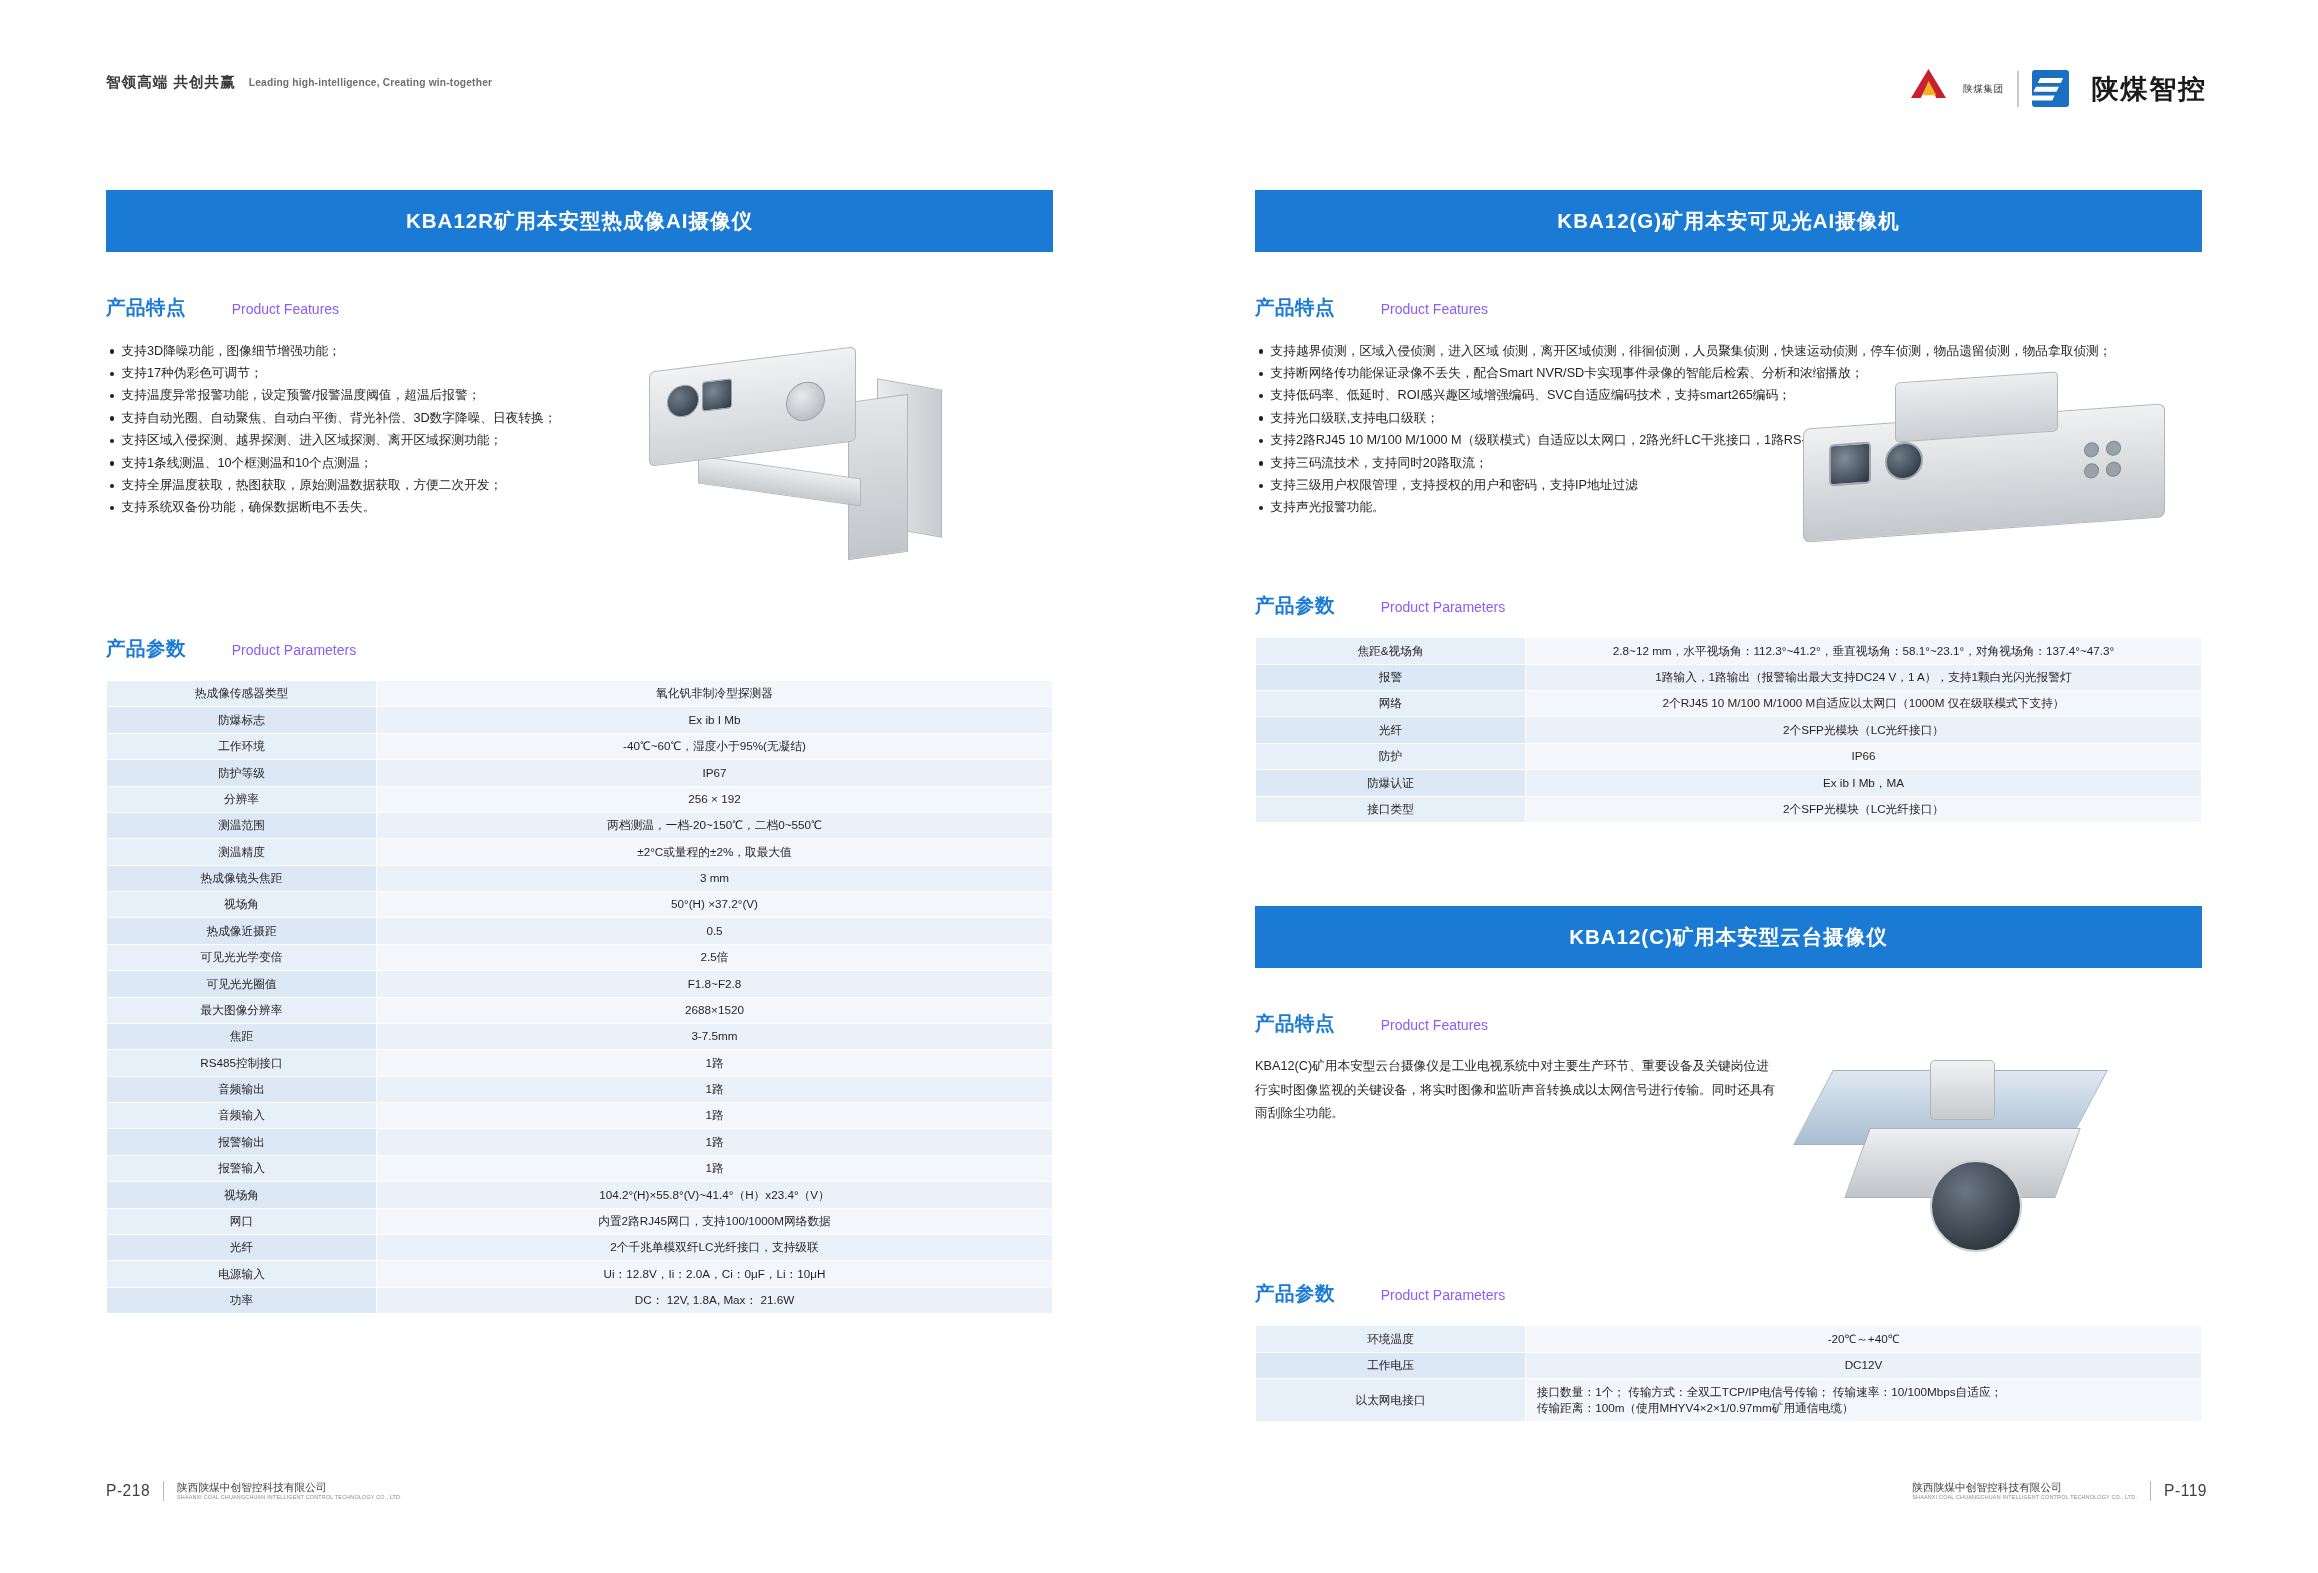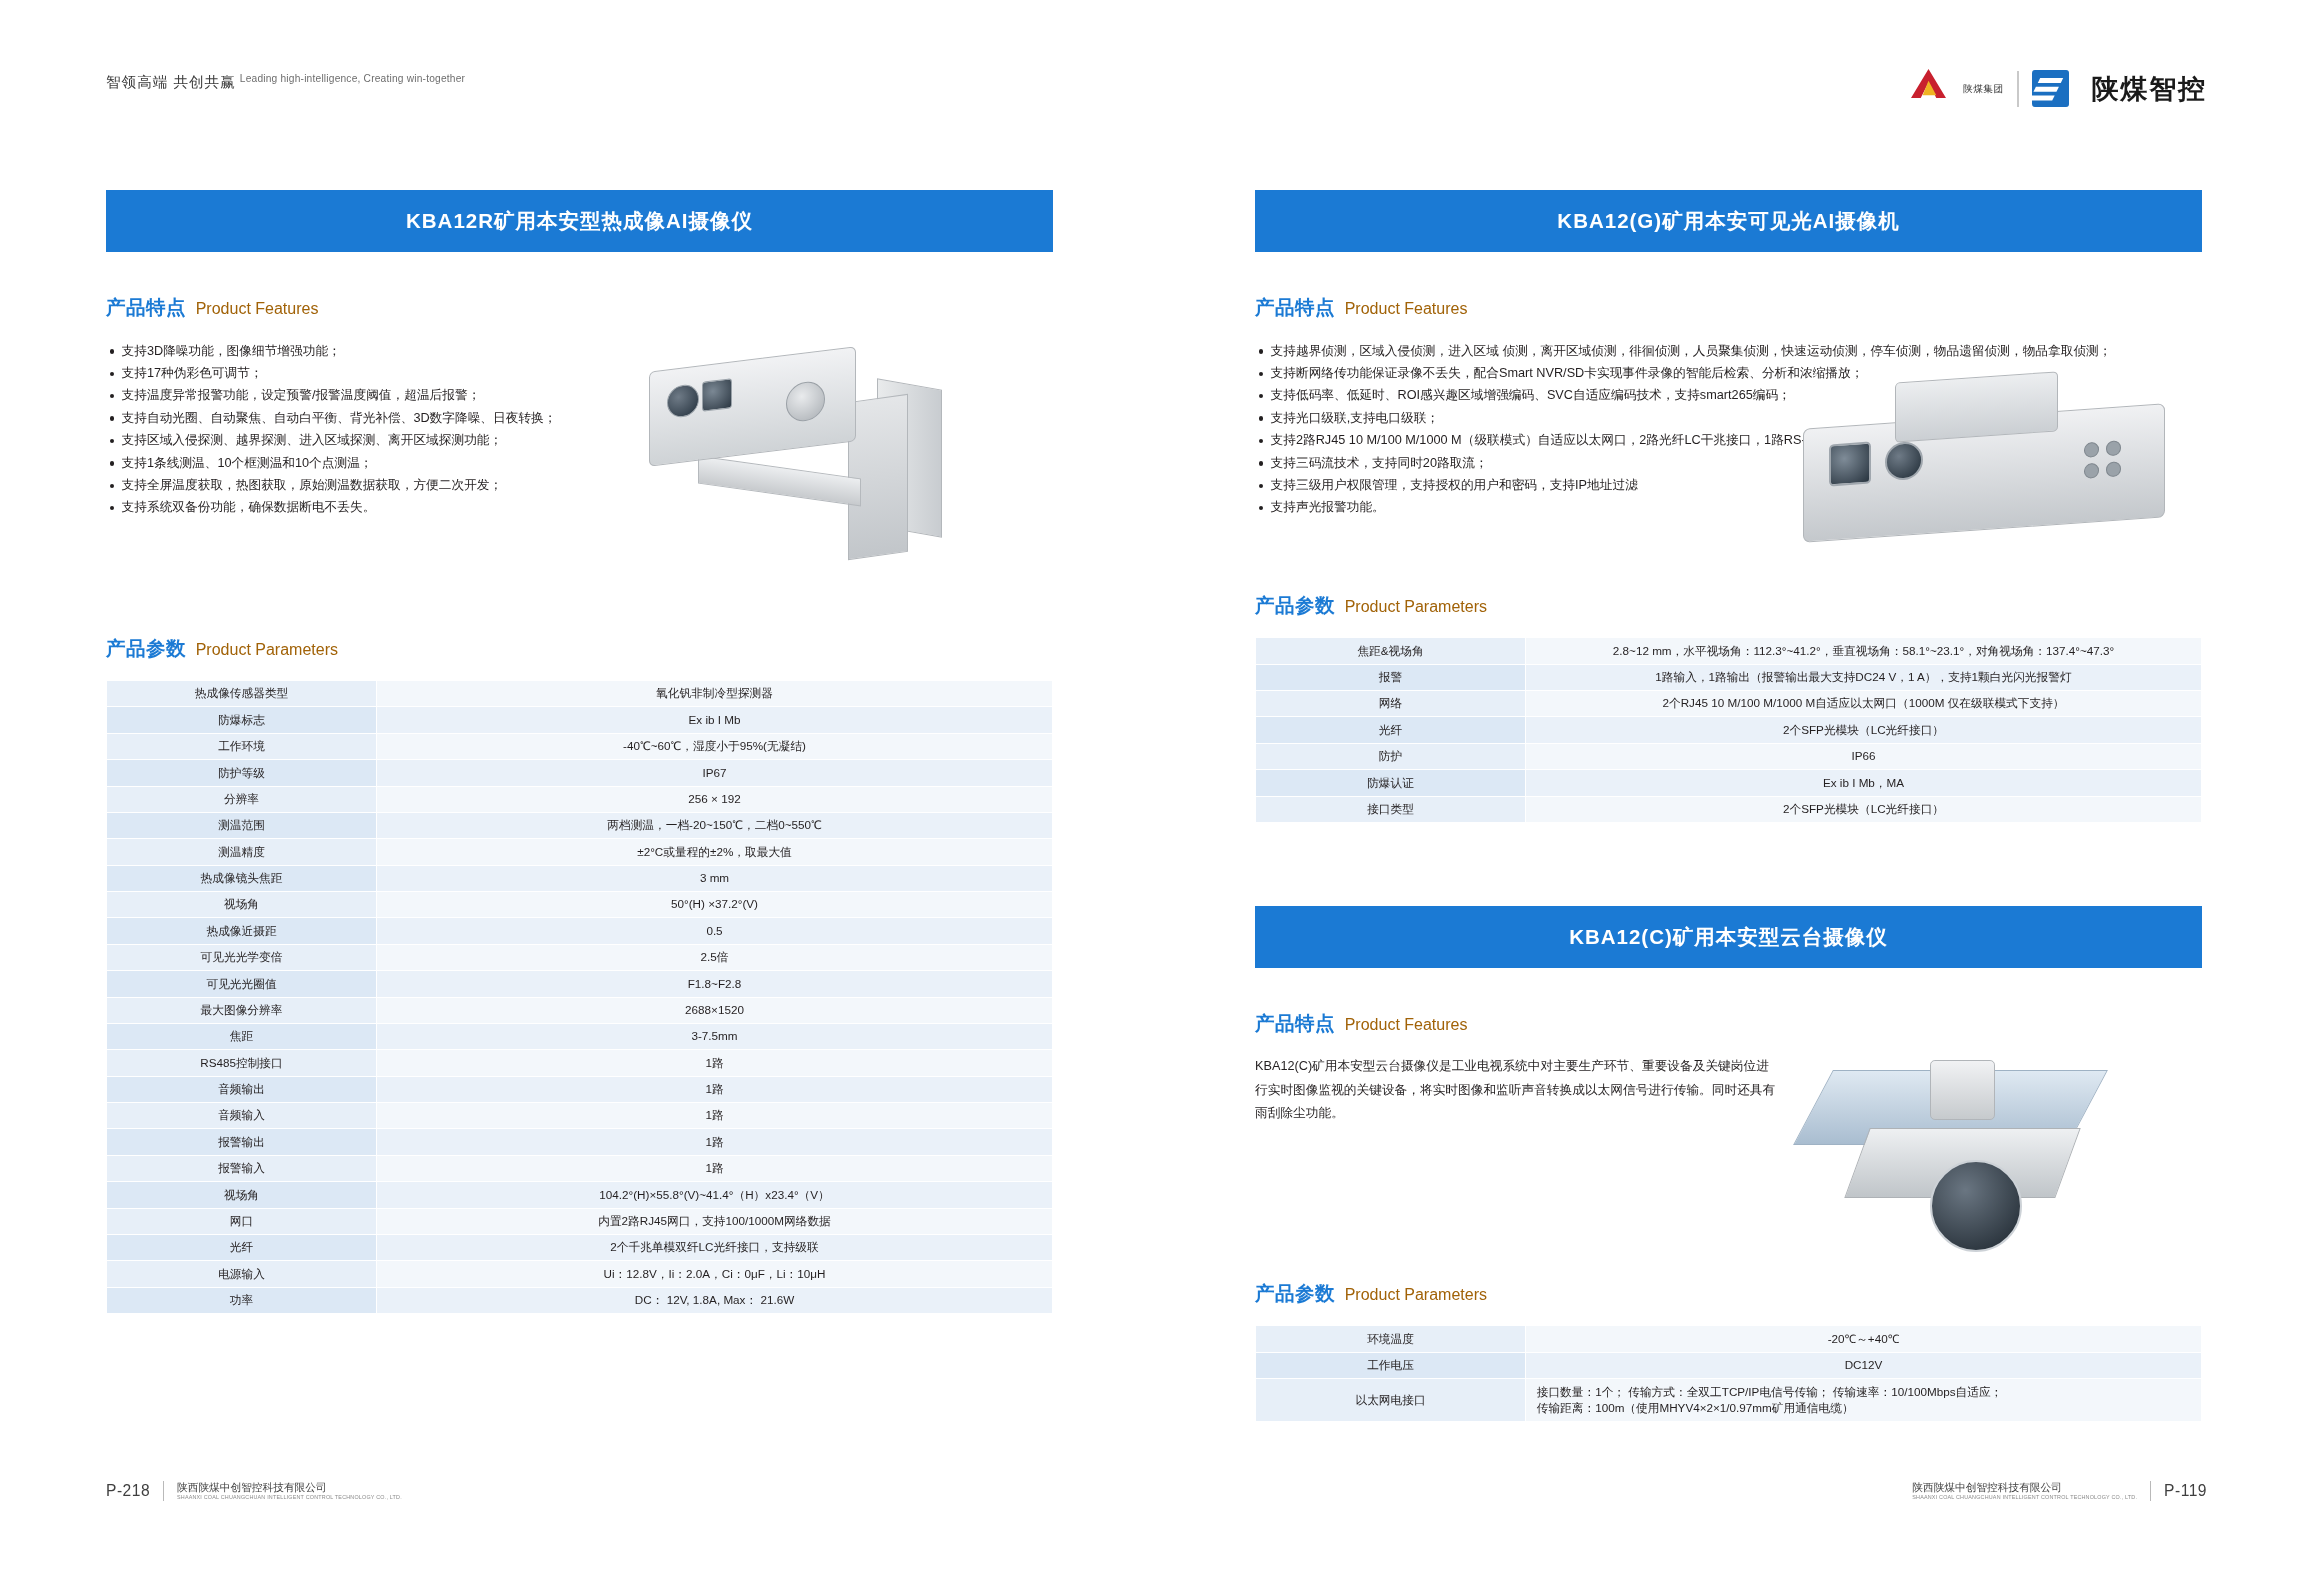--- a/index.html
+++ b/index.html
@@ -19,22 +19,23 @@
     position: absolute;
     inset: 0;
   }
 
   
   .top-header {
     position: absolute;
     top: 73px;
     left: 106px;
     display: flex;
-    align-items: flex-start;
-    gap: 4px;
+    align-items: center;
+    gap: 13px;
+    font-weight: bold;
   }
   .top-header .cn {
     font-size: 14.6px;
     letter-spacing: 1px;
     color: #3a3a3a;
   }
   .top-header .en {
     font-size: 10.2px;
     color: #6d6d6d;
     letter-spacing: 0.2px;
@@ -132,22 +133,23 @@
     margin-bottom: 18.5px;
     text-align: right;
   }
   .head .cn {
     font-size: 19.5px;
     font-weight: bold;
     color: #1b7ad4;
     letter-spacing: 0.5px;
   }
   .head .en {
-    font-size: 16px;
-    color: #a16207;
+    font-size: 14px;
+    color: #8b5cf6;
+    margin-left: 36px;
   }
 
   
   .feature-wrap {
     display: flex;
     gap: 7.8px;
   }
   ul.features {
     list-style: none;
     margin: 0;

